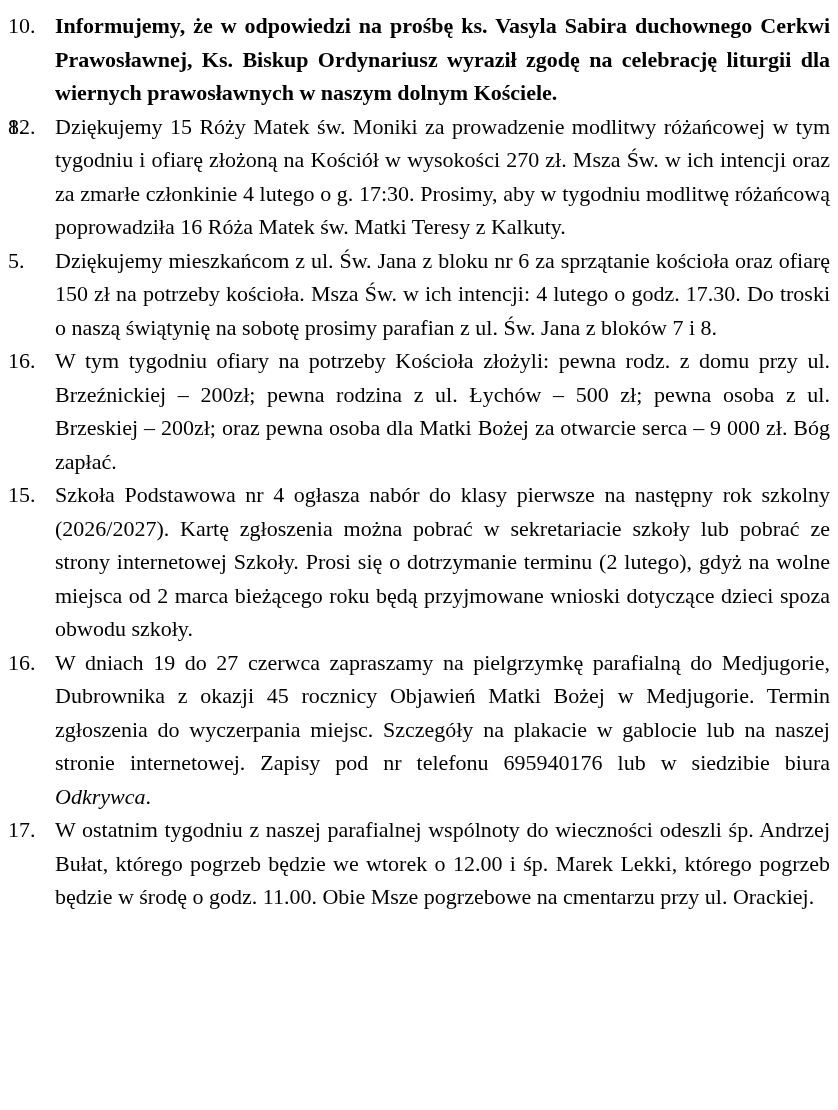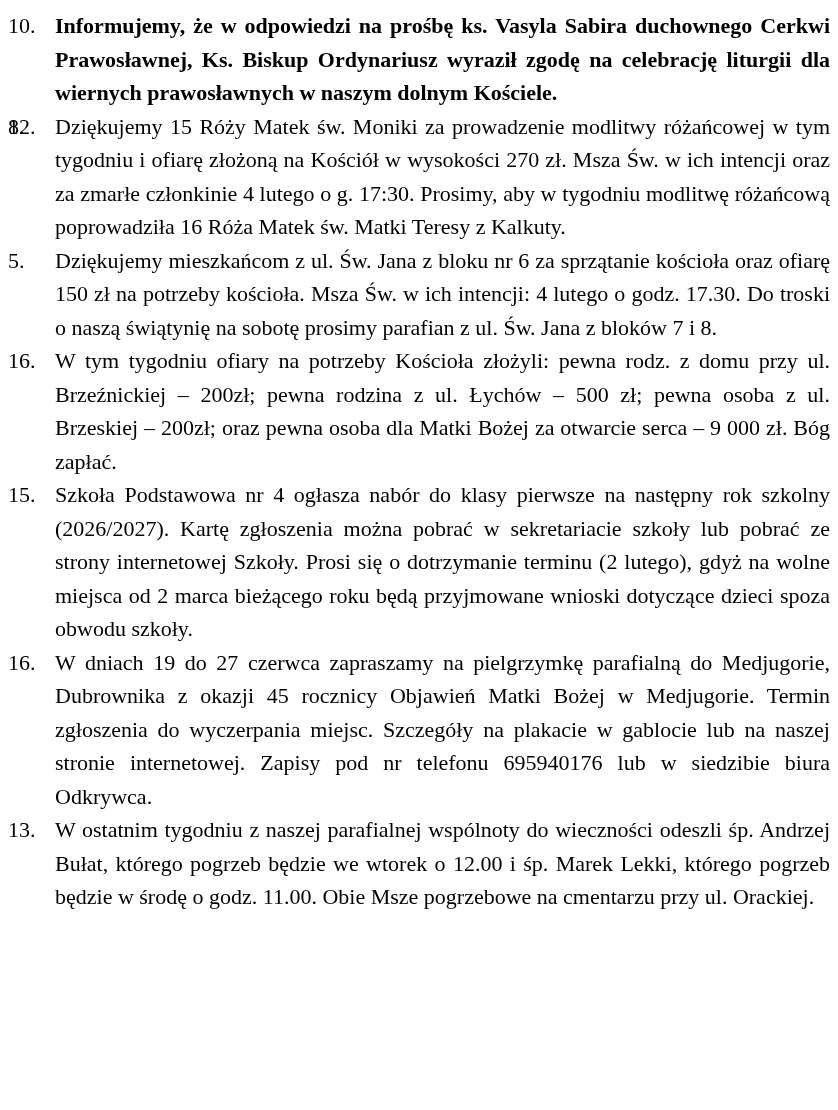--- a/index.html
+++ b/index.html
@@ -25,30 +25,30 @@
     text-align: justify;
   }
   .item .num {
     position: absolute;
     left: 0;
     top: 0;
     font-weight: normal;
     font-style: normal;
   }
   .item.bold .body { font-weight: 700; }
-  .seg.italic { }
+  .seg.italic { font-style: italic; }
   .seg.normal { font-style: normal; }
 </style>
 </head>
 <body>
 
 <div class="page">
   <div class="list">
       <div class="item bold"><span class="num">10.</span><span class="body"><span class="seg normal">Informujemy, że w odpowiedzi na prośbę ks. Vasyla Sabira duchownego Cerkwi Prawosławnej, Ks. Biskup Ordynariusz wyraził zgodę na celebrację liturgii dla wiernych prawosławnych w naszym dolnym Kościele.</span></span></div>
       <div class="item"><span class="num">8.</span></div>
       <div class="item"><span class="num">12.</span><span class="body"><span class="seg normal">Dziękujemy 15 Róży Matek św. Moniki za prowadzenie modlitwy różańcowej w tym tygodniu i ofiarę złożoną na Kościół w wysokości 270 zł. Msza Św. w ich intencji oraz za zmarłe członkinie 4 lutego o g. 17:30. Prosimy, aby w tygodniu modlitwę różańcową poprowadziła 16 Róża Matek św. Matki Teresy z Kalkuty.</span></span></div>
       <div class="item"><span class="num">5.</span><span class="body"><span class="seg normal">Dziękujemy mieszkańcom z ul. Św. Jana z bloku nr 6 za sprzątanie kościoła oraz ofiarę 150 zł na potrzeby kościoła. Msza Św. w ich intencji: 4 lutego o godz. 17.30. Do troski o naszą świątynię na sobotę prosimy parafian z ul. Św. Jana z bloków 7 i 8.</span></span></div>
       <div class="item"><span class="num">16.</span><span class="body"><span class="seg normal">W tym tygodniu ofiary na potrzeby Kościoła złożyli: pewna rodz. z domu przy ul. Brzeźnickiej – 200zł; pewna rodzina z ul. Łychów – 500 zł; pewna osoba z ul. Brzeskiej – 200zł; oraz pewna osoba dla Matki Bożej za otwarcie serca – 9 000 zł. Bóg zapłać.</span></span></div>
       <div class="item"><span class="num">15.</span><span class="body"><span class="seg normal">Szkoła Podstawowa nr 4 ogłasza nabór do klasy pierwsze na następny rok szkolny (2026/2027). Kartę zgłoszenia można pobrać w sekretariacie szkoły lub pobrać ze strony internetowej Szkoły. Prosi się o dotrzymanie terminu (2 lutego), gdyż na wolne miejsca od 2 marca bieżącego roku będą przyjmowane wnioski dotyczące dzieci spoza obwodu szkoły.</span></span></div>
       <div class="item"><span class="num">16.</span><span class="body"><span class="seg normal">W dniach 19 do 27 czerwca zapraszamy na pielgrzymkę parafialną do Medjugorie, Dubrownika z okazji 45 rocznicy Objawień Matki Bożej w Medjugorie. Termin zgłoszenia do wyczerpania miejsc. Szczegóły na plakacie w gablocie lub na naszej stronie internetowej. Zapisy pod nr telefonu 695940176 lub w siedzibie biura </span><span class="seg italic">Odkrywca</span><span class="seg normal">.</span></span></div>
-      <div class="item"><span class="num">13.</span><span class="body"><span class="seg normal">W ostatnim tygodniu z naszej parafialnej wspólnoty do wieczności odeszli śp. Andrzej Bułat, którego pogrzeb będzie we wtorek o 12.00 i śp. Marek Lekki, którego pogrzeb będzie w środę o godz. 11.00. Obie Msze pogrzebowe na cmentarzu przy ul. Orackiej.</span></span></div>
+      <div class="item"><span class="num">17.</span><span class="body"><span class="seg normal">W ostatnim tygodniu z naszej parafialnej wspólnoty do wieczności odeszli śp. Andrzej Bułat, którego pogrzeb będzie we wtorek o 12.00 i śp. Marek Lekki, którego pogrzeb będzie w środę o godz. 11.00. Obie Msze pogrzebowe na cmentarzu przy ul. Orackiej.</span></span></div>
     </div>
 </div>
 
 </body></html>

